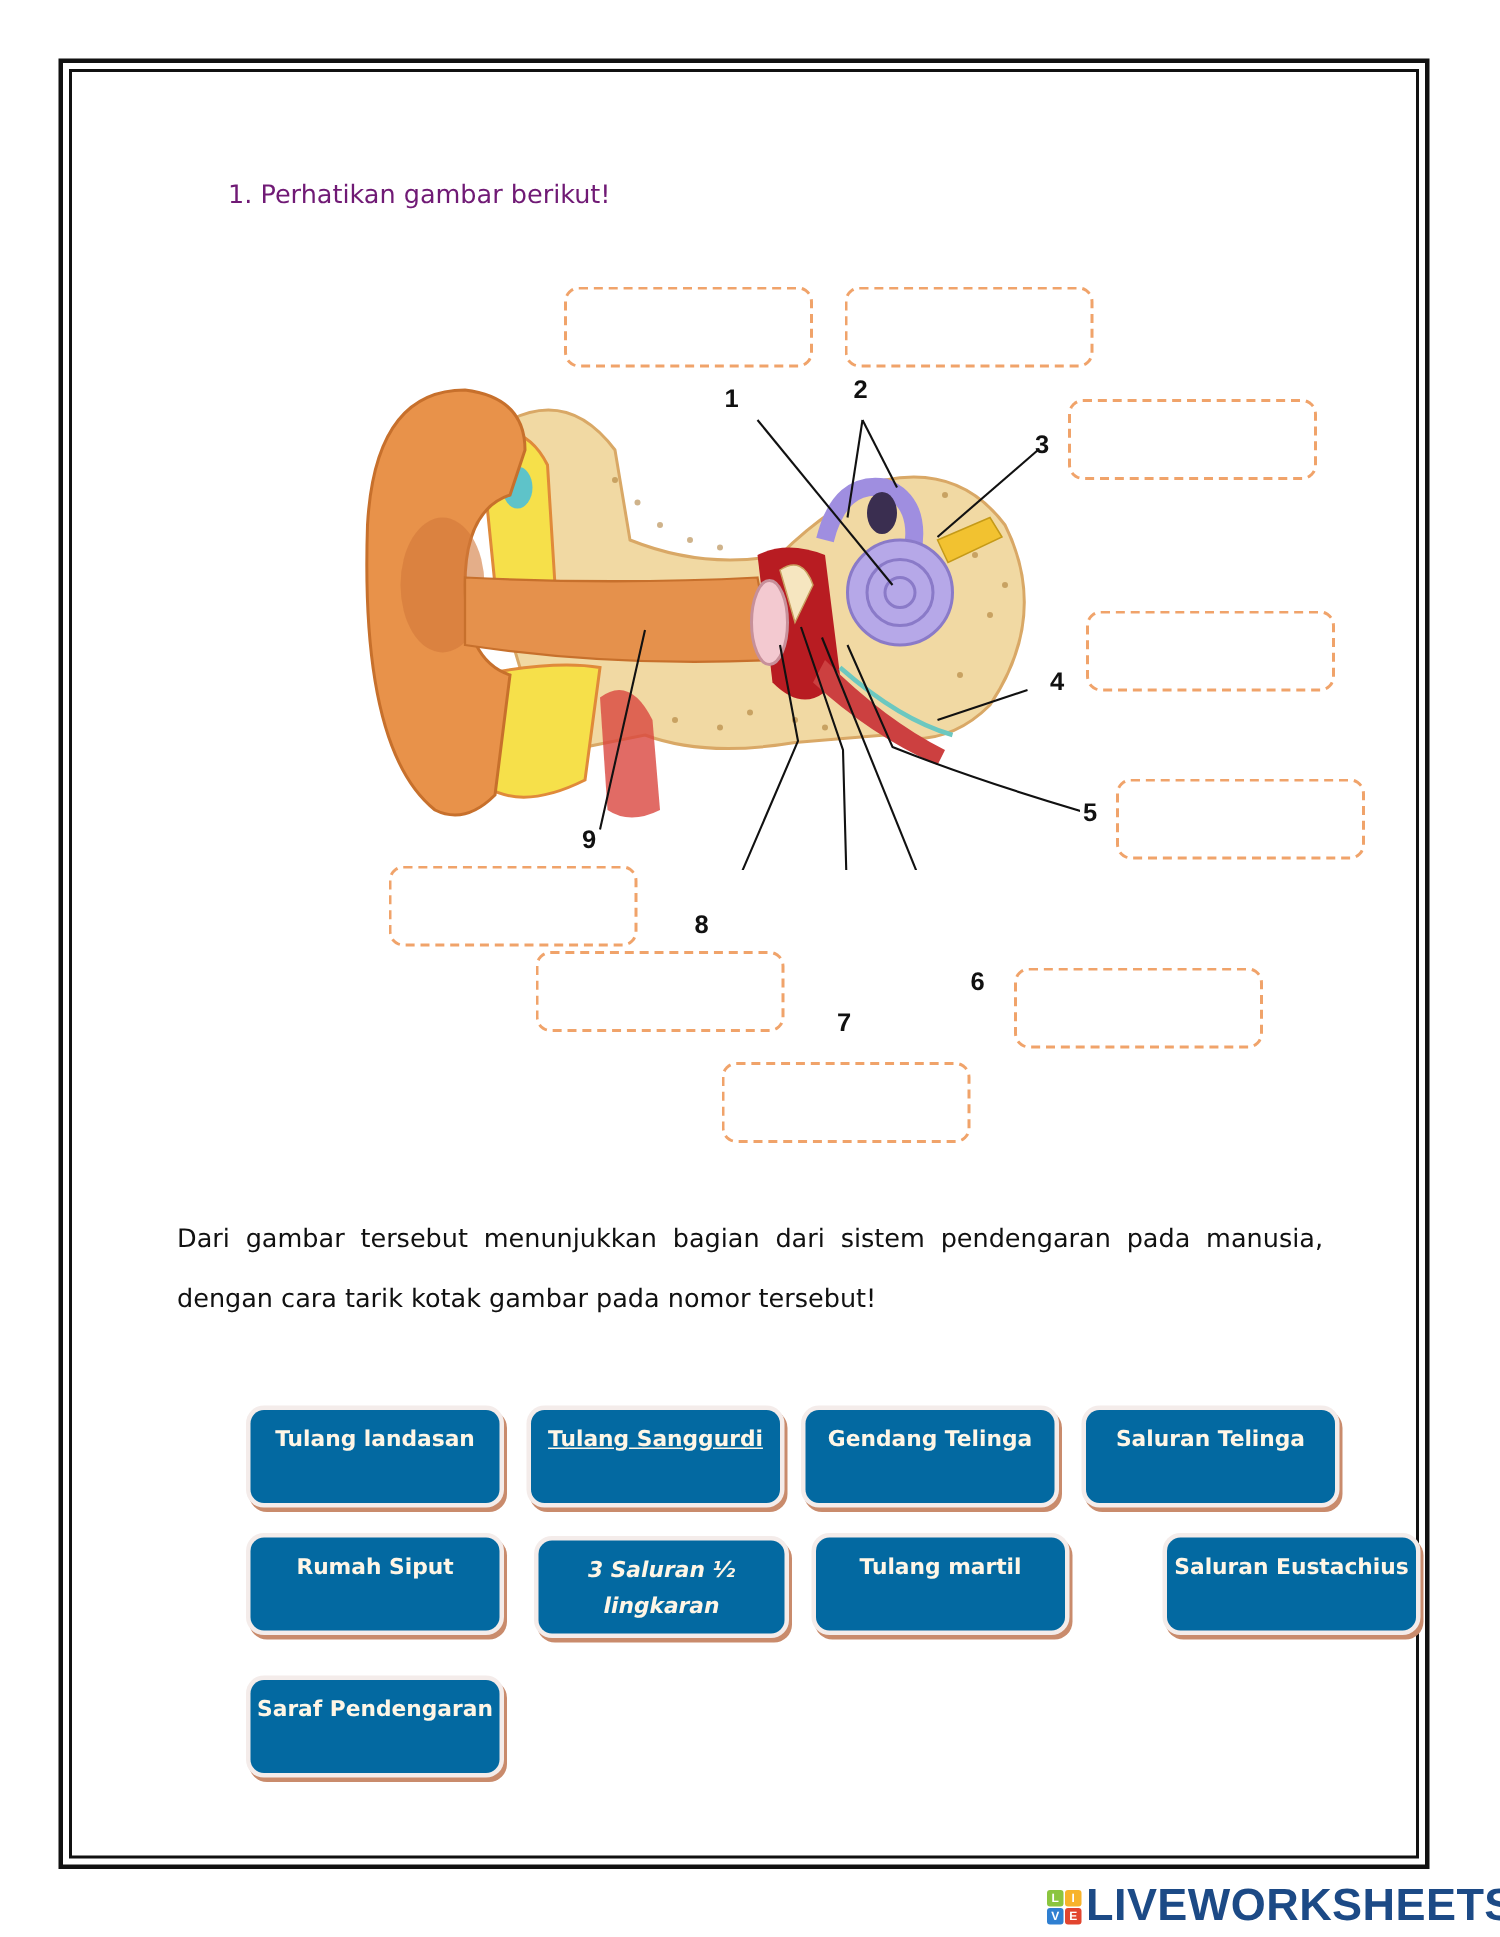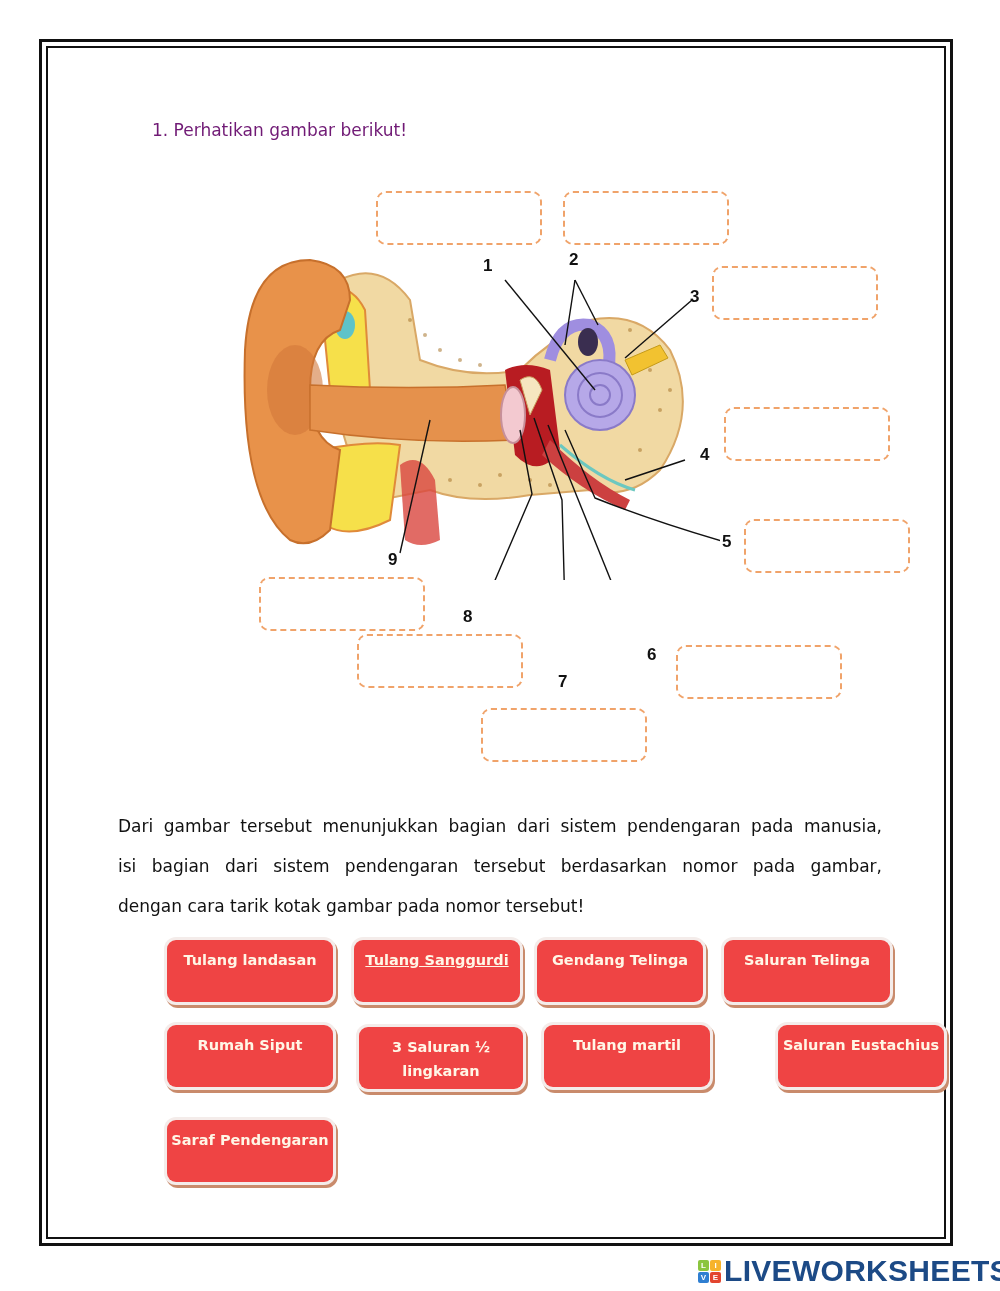--- a/index.html
+++ b/index.html
@@ -6,21 +6,21 @@
   body { width: 1000px; height: 1291px; position: relative; overflow: hidden; font-family: "DejaVu Sans", sans-serif; color: #111; }
   .frame-outer { position: absolute; left: 39px; top: 39px; width: 914px; height: 1207px; border: 3px solid #111; box-sizing: border-box; }
   .frame-inner { position: absolute; left: 46px; top: 46px; width: 900px; height: 1193px; border: 2px solid #111; box-sizing: border-box; }
   .question-title { position: absolute; left: 152px; top: 120px; font-size: 17px; color: #701a75; }
   .figure { position: absolute; left: 230px; top: 240px; width: 490px; height: 340px; }
   .drop-box { position: absolute; width: 166px; height: 54px; border: 2px dashed #f0a36a; border-radius: 10px; box-sizing: border-box; background: transparent; }
   .num-label { position: absolute; font-weight: bold; font-size: 17px; color: #111; font-family: "Liberation Sans", sans-serif; }
   .instructions { position: absolute; left: 118px; top: 806px; width: 764px; font-size: 17px; line-height: 40px; text-align: justify; color: #111; }
   .instructions span { display: block; text-align-last: justify; }
   .instructions span.last { text-align-last: left; }
-  .answer-chip { position: absolute; width: 166px; height: 62px; background: #ef4444; border-radius: 9px; box-shadow: 0 0 0 3px #f4ecea, 2px 3px 0 3px #c98b6c; color: #fff6e6; font-size: 14.5px; font-weight: bold; text-align: center; padding-top: 8px; box-sizing: border-box; line-height: 24px; cursor: grab; }
+  .answer-chip { position: absolute; width: 166px; height: 62px; background: #0369a1; border-radius: 9px; box-shadow: 0 0 0 3px #f4ecea, 2px 3px 0 3px #c98b6c; color: #fff6e6; font-size: 14.5px; font-weight: bold; text-align: center; padding-top: 8px; box-sizing: border-box; line-height: 24px; cursor: grab; }
   .logo { position: absolute; left: 698px; top: 1256px; height: 30px; display: flex; align-items: center; }
   .logo-grid { display: grid; grid-template-columns: 11px 11px; grid-template-rows: 11px 11px; gap: 1px; margin-right: 3px; }
   .logo-grid div { font-size: 8px; font-weight: bold; color: #fff; text-align: center; line-height: 11px; border-radius: 2px; font-family: "Liberation Sans", sans-serif; }
   .logo-text { font-family: "Liberation Sans", sans-serif; font-weight: bold; font-size: 30px; color: #1c4a86; letter-spacing: 0.3px; }
 </style>
 </head>
 <body>
 
 <div class="frame-outer"></div>
 <div class="frame-inner"></div>
@@ -107,31 +107,30 @@
 <div class="drop-box" style="left:712px; top:266px;"></div>
 <div class="drop-box" style="left:724px; top:407px;"></div>
 <div class="drop-box" style="left:744px; top:519px;"></div>
 <div class="drop-box" style="left:676px; top:645px;"></div>
 <div class="drop-box" style="left:481px; top:708px;"></div>
 <div class="drop-box" style="left:357px; top:634px;"></div>
 <div class="drop-box" style="left:259px; top:577px;"></div>
 
 <div class="instructions">
   <span>Dari gambar tersebut menunjukkan bagian dari sistem pendengaran pada manusia,</span>
-  <span>isi bagian dari sistem pendengaran tersebut berdasarkan nomor pada gambar,</span>
   <span class="last">dengan cara tarik kotak gambar pada nomor tersebut!</span>
 </div>
 
 <div class="answer-chip" style="left:167px; top:940px;">Tulang landasan</div>
 <div class="answer-chip" style="left:354px; top:940px;text-decoration:underline;">Tulang Sanggurdi</div>
 <div class="answer-chip" style="left:537px; top:940px;">Gendang Telinga</div>
 <div class="answer-chip" style="left:724px; top:940px;">Saluran Telinga</div>
 
 <div class="answer-chip" style="left:167px; top:1025px;">Rumah Siput</div>
-<div class="answer-chip" style="left:359px; top:1027px; width:164px;">3 Saluran ½ lingkaran</div>
+<div class="answer-chip" style="left:359px; top:1027px; width:164px;font-style:italic;">3 Saluran ½ lingkaran</div>
 <div class="answer-chip" style="left:544px; top:1025px;">Tulang martil</div>
 <div class="answer-chip" style="left:755px; top:1025px;margin-left:23px;">Saluran Eustachius</div>
 
 <div class="answer-chip" style="left:167px; top:1120px;">Saraf Pendengaran</div>
 
 <div class="logo">
   <div class="logo-grid">
     <div style="background:#8bc53f;">L</div>
     <div style="background:#f7b32b;">I</div>
     <div style="background:#2f7fd1;">V</div>

